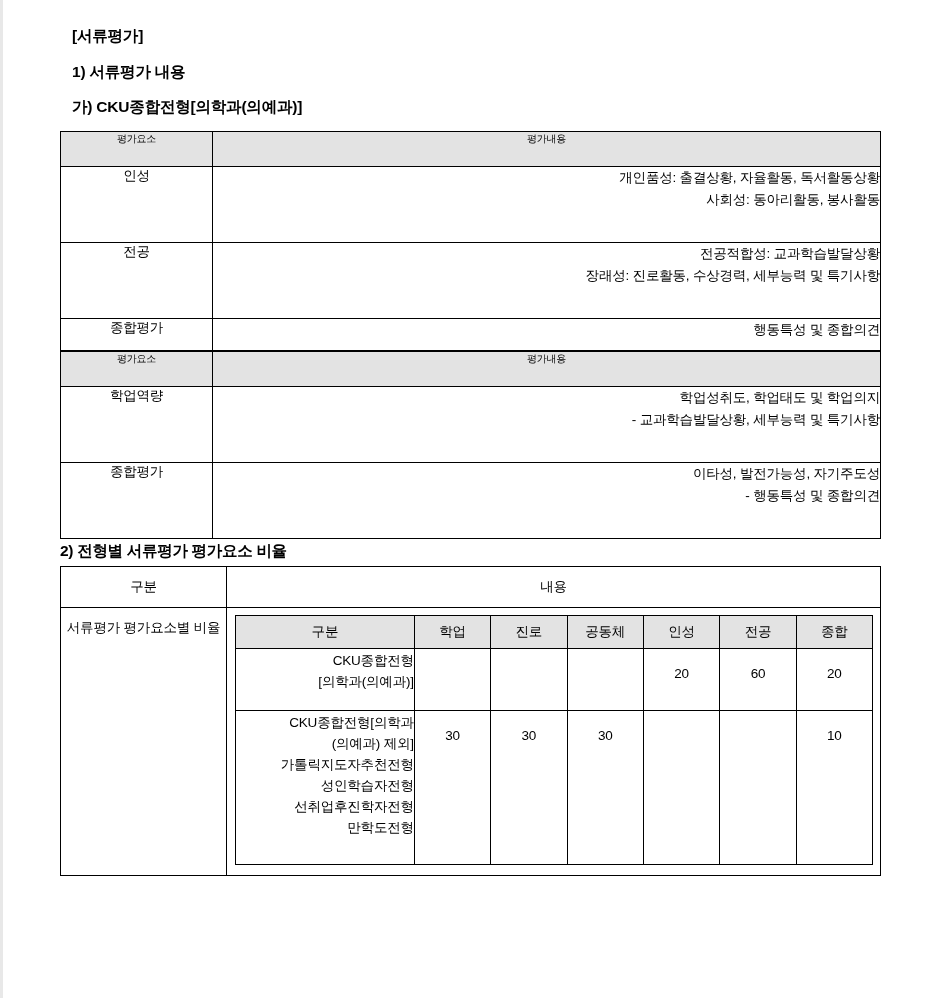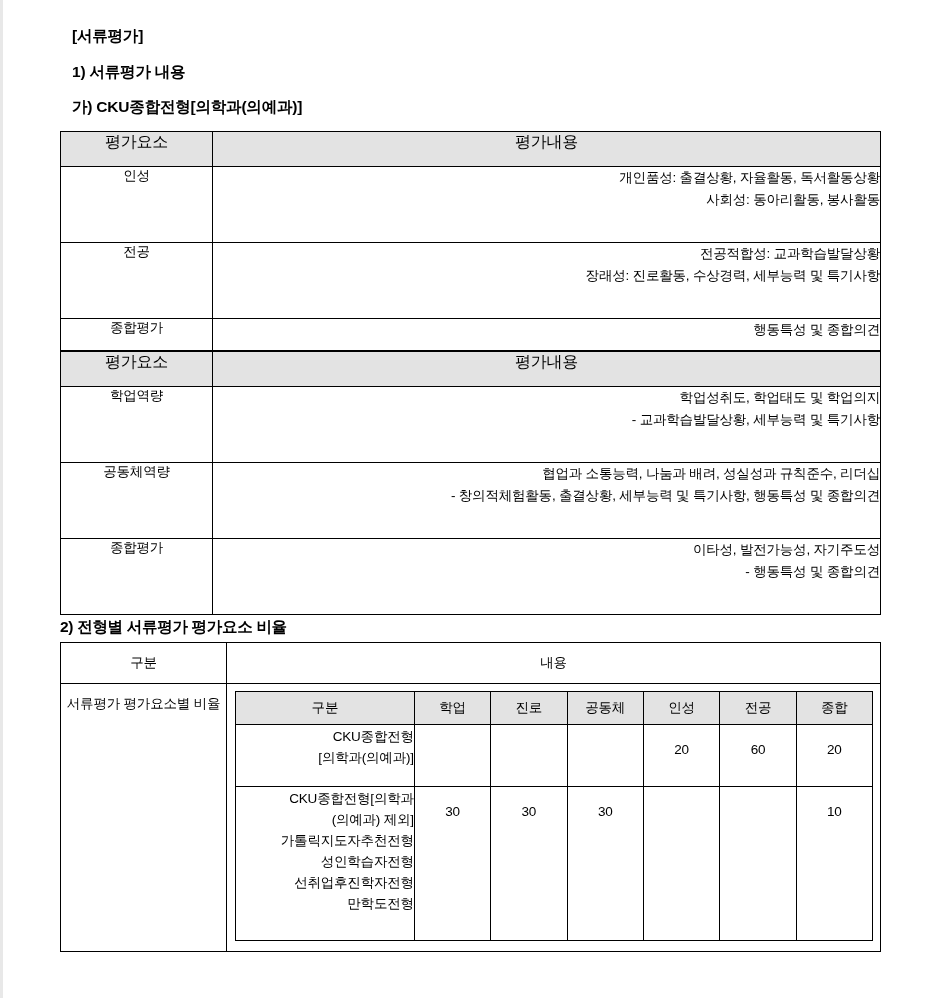--- a/index.html
+++ b/index.html
@@ -72,21 +72,21 @@
   }
   .t1 { width: 820px; }
   .t1 col.c1 { width: 152px; }
   .t1 col.c2 { width: 668px; }
 
   th.hcell {
     background: #e3e3e3;
     text-align: center;
     height: 34px;
     vertical-align: middle;
-    font-size: 16px;
+    font-size: 10px;
   }
   td.label {
     text-align: center;
     vertical-align: top;
     padding-top: 9px;
     font-size: 13.5px;
   }
   td.content {
     padding: 7px 0 10px 8px;
     line-height: 1.62;
@@ -216,27 +216,20 @@
           <th class="hcell">평가요소</th>
           <th class="hcell">평가내용</th>
         </tr>
       </thead>
       <tbody>
         <tr class="r-tall">
           <td class="label">학업역량</td>
           <td class="content">
             <span class="ln">학업성취도, 학업태도 및 학업의지</span>
             <span class="ln">- 교과학습발달상황, 세부능력 및 특기사항</span>
-          </td>
-        </tr>
-        <tr class="r-tall">
-          <td class="label">공동체역량</td>
-          <td class="content">
-            <span class="ln">협업과 소통능력, 나눔과 배려, 성실성과 규칙준수, 리더십</span>
-            <span class="ln">- 창의적체험활동, 출결상황, 세부능력 및 특기사항, 행동특성 및 종합의견</span>
           </td>
         </tr>
         <tr class="r-tall">
           <td class="label">종합평가</td>
           <td class="content">
             <span class="ln">이타성, 발전가능성, 자기주도성</span>
             <span class="ln">- 행동특성 및 종합의견</span>
           </td>
         </tr>
       </tbody>

